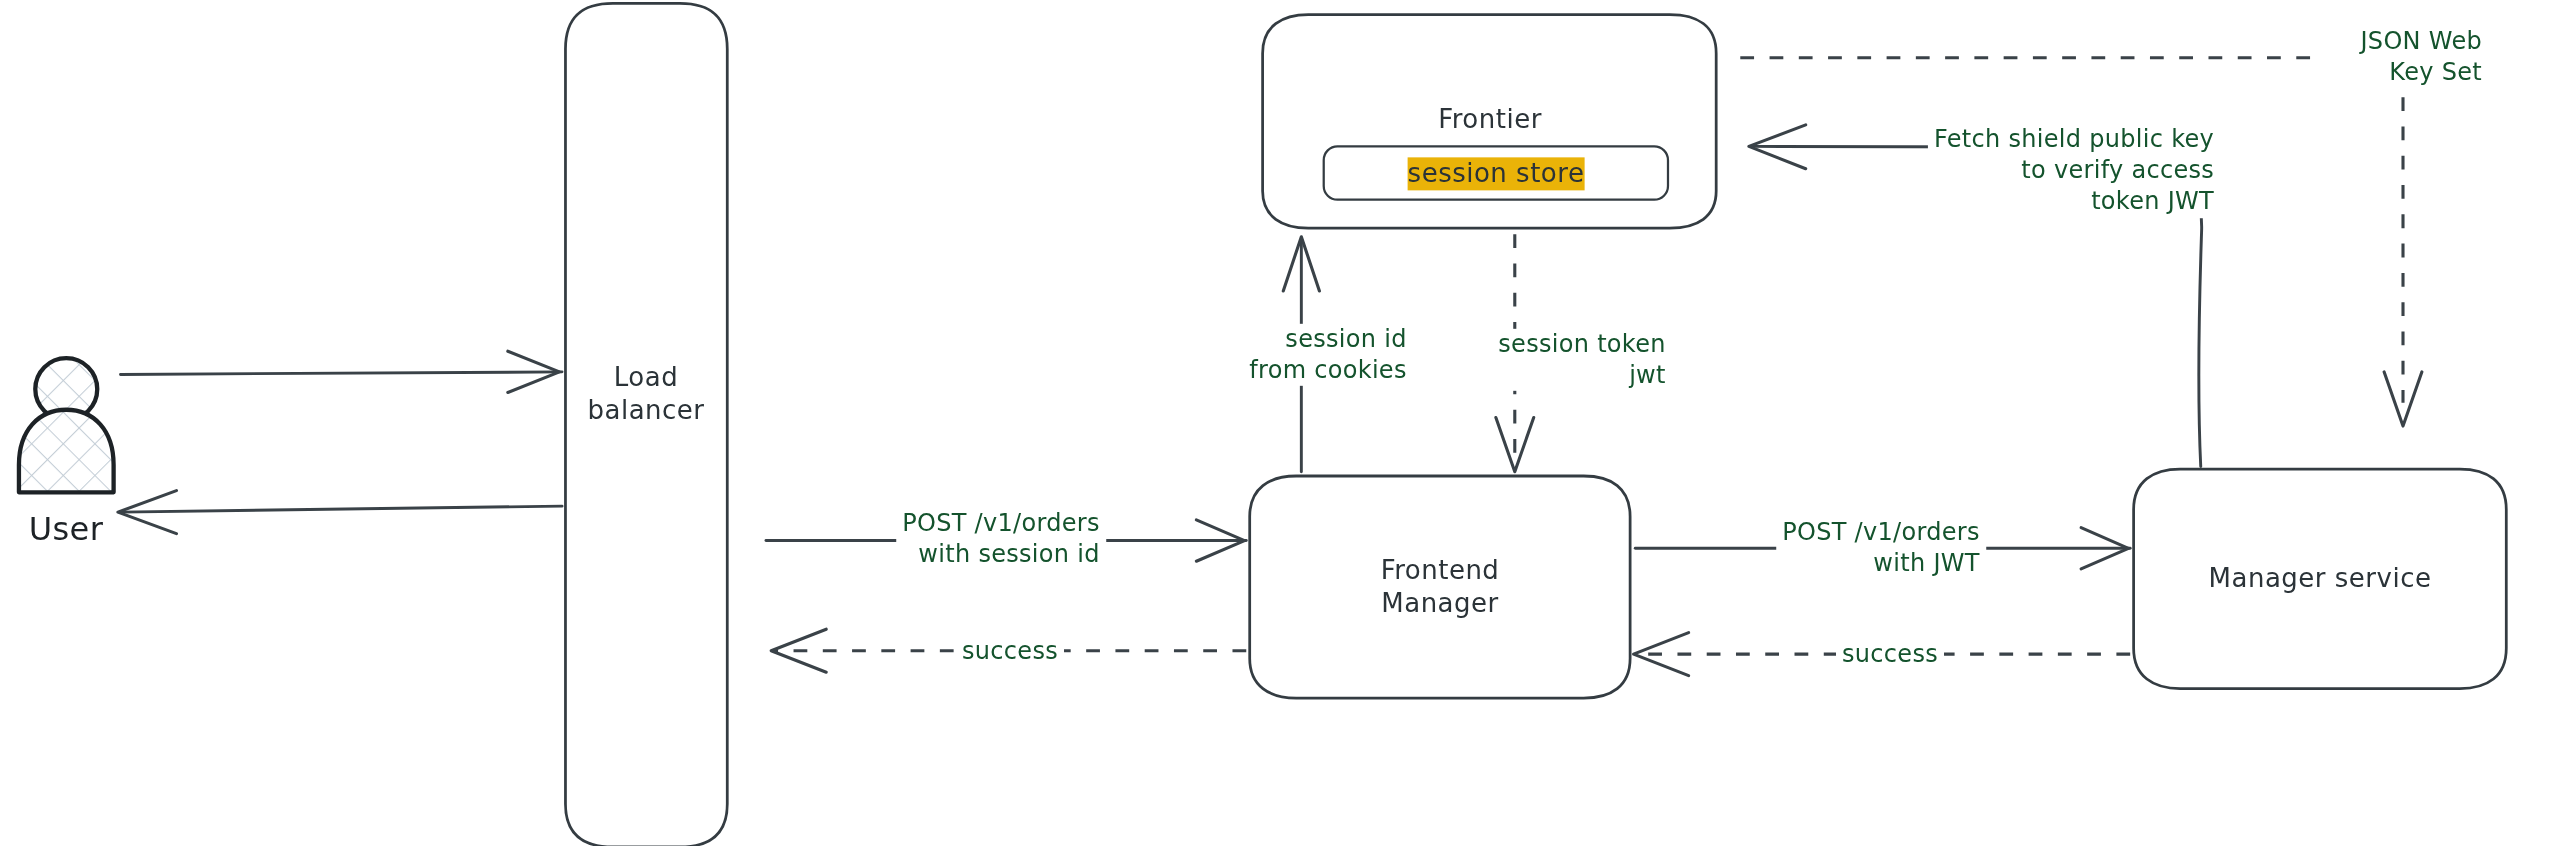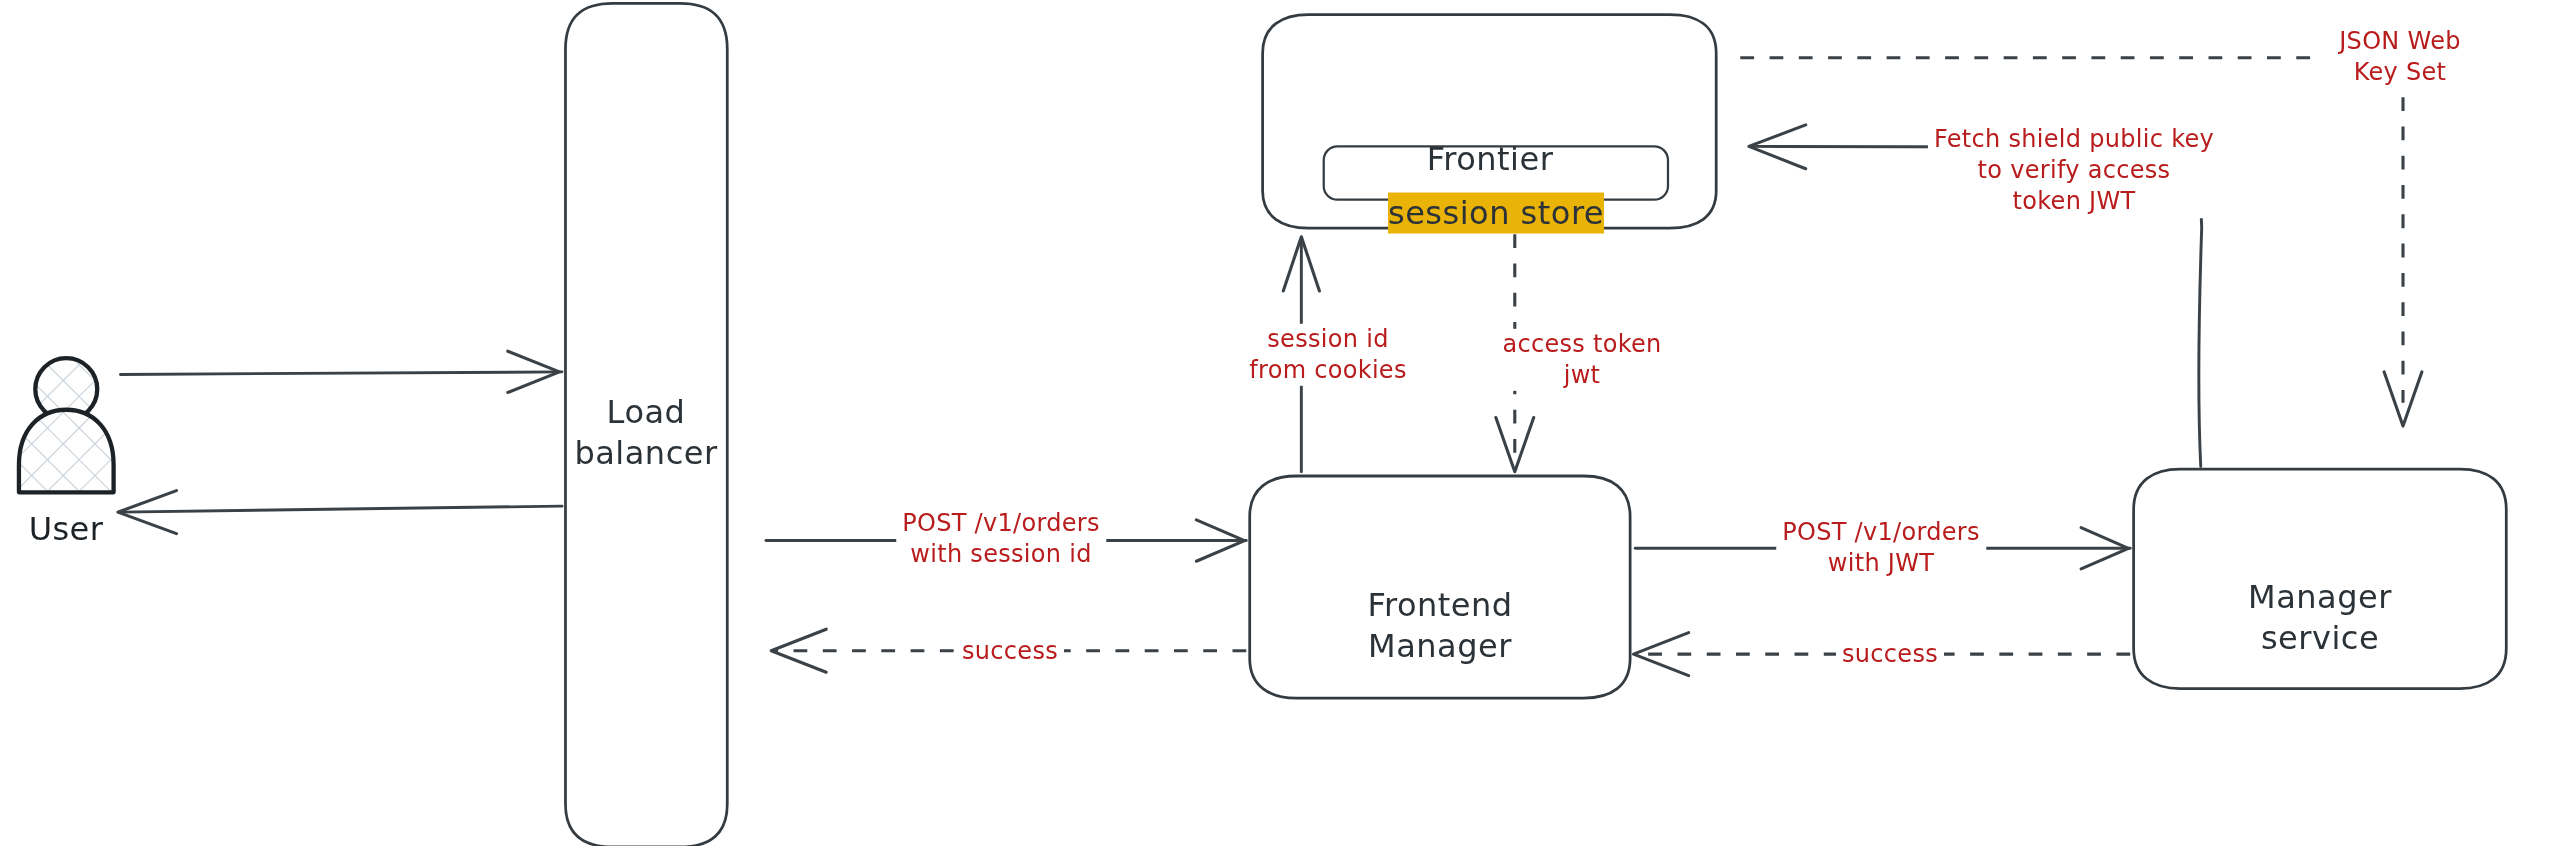--- a/index.html
+++ b/index.html
@@ -65,36 +65,35 @@
     fill: none;
     stroke: #3a4248;
     stroke-width: 3.6;
     stroke-linecap: round;
     stroke-linejoin: round;
   }
   .node-label {
     position: absolute;
     color: #2b3338;
     font-family: "DejaVu Sans", sans-serif;
-    font-size: 32px;
+    font-size: 26px;
     line-height: 1.28;
     text-align: center;
     letter-spacing: 0.5px;
     white-space: pre-line;
     transform: translate(-50%, -50%);
     pointer-events: none;
-    margin-top: 39px;
   }
   .edge-label {
     position: absolute;
-    color: #b91c1c;
+    color: #14532d;
     font-family: "DejaVu Sans", sans-serif;
     font-size: 24px;
     line-height: 1.3;
-    text-align: center;
+    text-align: right;
     letter-spacing: 0.3px;
     white-space: pre-line;
     transform: translate(-50%, -50%);
     background: #ffffff;
     padding: 0 6px;
     pointer-events: none;
   }
   .actor-label {
     position: absolute;
     color: #1d2226;
@@ -213,21 +212,21 @@
 
 
   <div class="edge-label" style="left:1001px; top:539px;">POST /v1/orders
 with session id</div>
 
   <div class="edge-label" style="left:1010px; top:652px;">success</div>
 
   <div class="edge-label" style="left:1328px; top:355px;">session id
 from cookies</div>
 
-  <div class="edge-label" style="left:1582px; top:360px;">access token
+  <div class="edge-label" style="left:1582px; top:360px;">session token
 jwt</div>
 
   <div class="edge-label" style="left:1881px; top:548px;">POST /v1/orders
 with JWT</div>
 
   <div class="edge-label" style="left:1890px; top:655px;">success</div>
 
   <div class="edge-label" style="left:2074px; top:171px;">Fetch shield public key
 to verify access
 token JWT</div>

